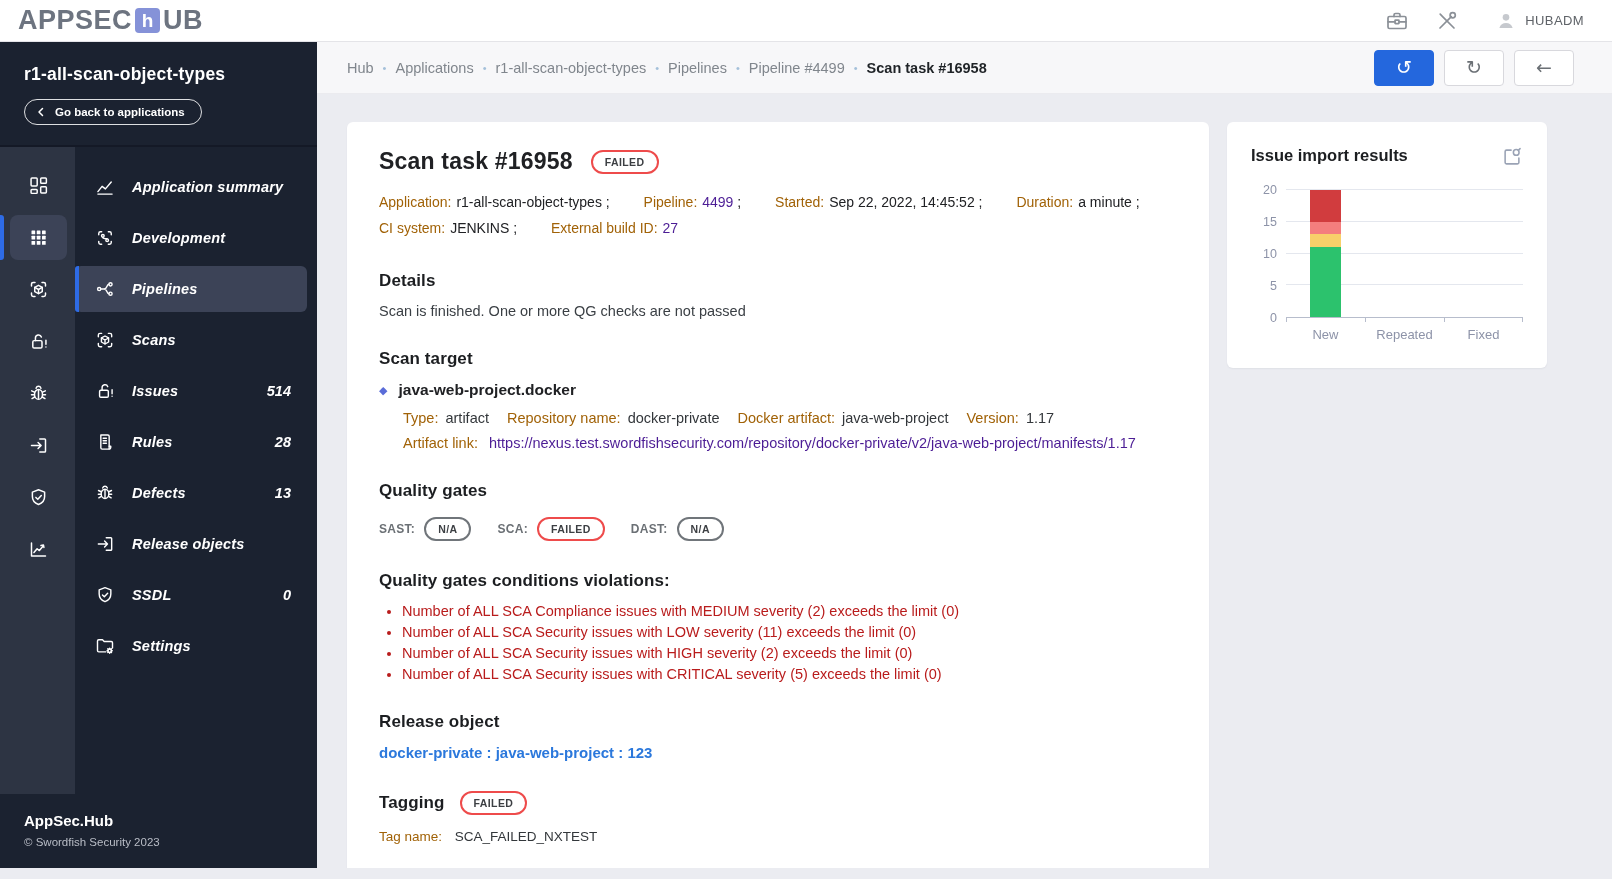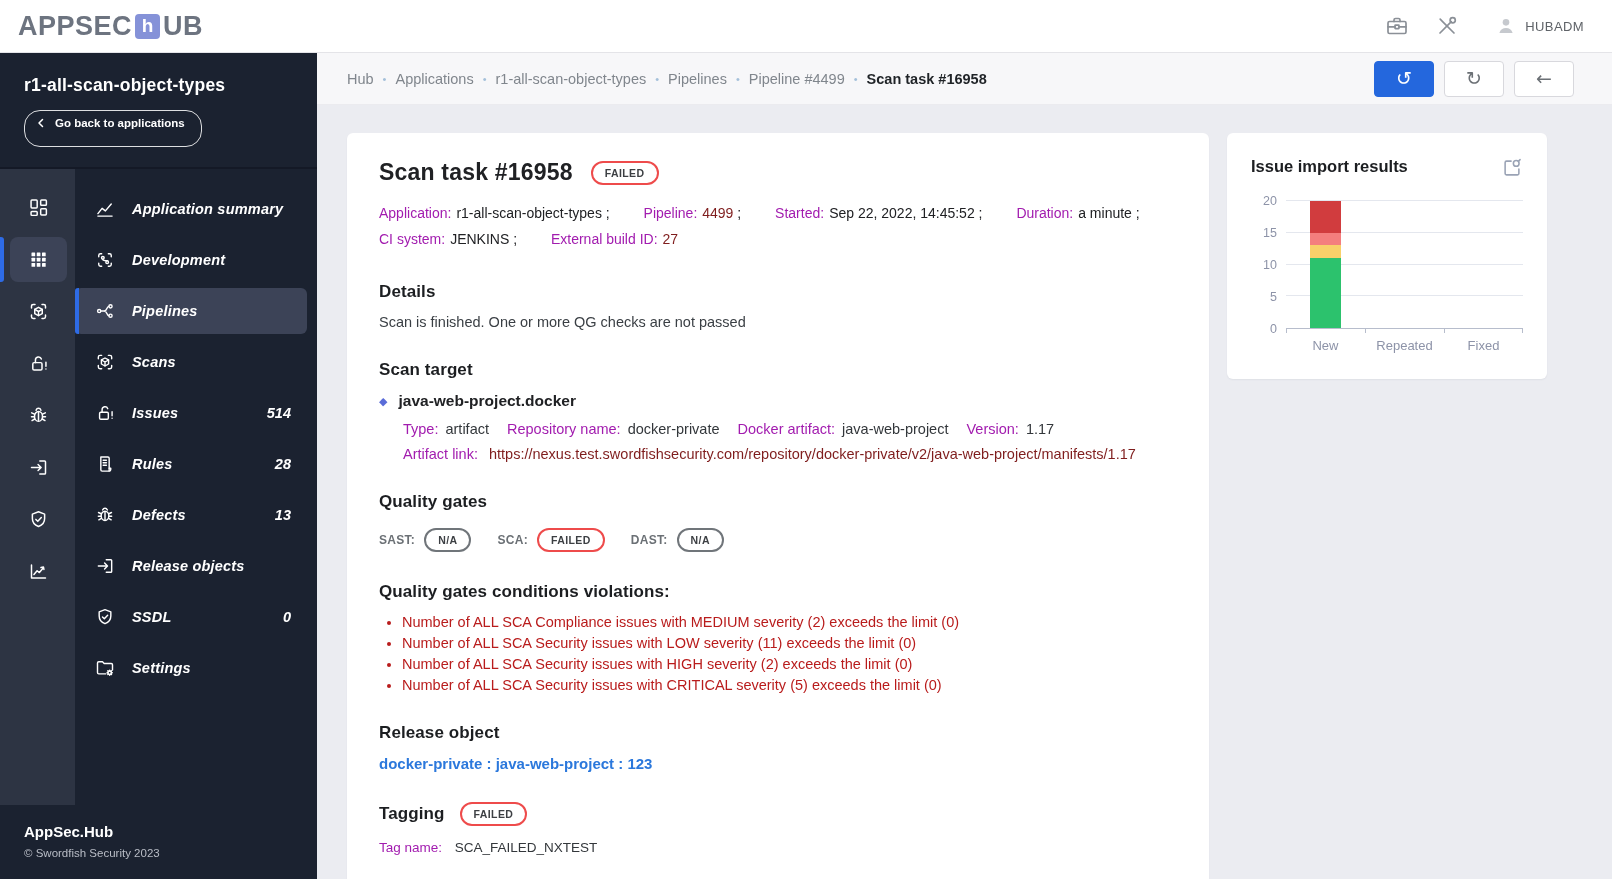--- a/index.html
+++ b/index.html
@@ -1,37 +1,37 @@
 <!DOCTYPE html>
 <html><head>
 <meta charset="utf-8">
 <style>
   * { margin:0; padding:0; box-sizing:border-box; }
   html,body { width:1612px; height:879px; overflow:hidden; background:#ebecf1; font-family:"Liberation Sans",sans-serif; }
 
   
-  .topbar { height:53px; background:#fff; border-bottom:1px solid #e4e4e8; display:flex; align-items:center; justify-content:space-between; padding:0 28px 0 18px; position:relative; z-index:5; }
+  .topbar { height:42px; background:#fff; border-bottom:1px solid #e4e4e8; display:flex; align-items:center; justify-content:space-between; padding:0 28px 0 18px; position:relative; z-index:5; }
   .logo { display:flex; align-items:center; gap:2px; }
   .logo-text { font-size:27px; font-weight:700; color:#6d7480; letter-spacing:.5px; transform:scaleY(1.05); }
   .logo-cube { width:25px; height:25px; background:#8592d8; border-radius:4px; color:#fff; font-weight:700; font-size:19px; display:flex; align-items:center; justify-content:center; margin:0 1px; }
   .top-actions { display:flex; align-items:center; gap:26px; }
   .top-icon { width:24px; height:24px; color:#8b9097; cursor:pointer; }
   .top-icon svg { width:100%; height:100%; }
   .userbox { display:flex; align-items:center; gap:8px; margin-left:10px; }
   .avatar { width:22px; height:22px; color:#c6c9ce; }
   .avatar svg { width:100%; height:100%; }
   .username { font-size:13px; color:#5f6368; letter-spacing:.4px; }
 
   .layout { display:flex; height:826px; }
 
   
   .sidebar { width:317px; background:#1b2230; color:#fff; display:flex; flex-direction:column; flex-shrink:0; }
   .sb-head { padding:22px 24px 20px; }
   .sb-title { font-size:17.5px; font-weight:700; letter-spacing:.2px; }
-  .backbtn { margin-top:14px; display:inline-flex; align-items:center; gap:8px; border:1px solid rgba(255,255,255,.85); border-radius:16px; padding:6px 16px 17px 10px; font-size:11.5px; font-weight:700; color:#fff; background:transparent; cursor:pointer; font-family:inherit; }
+  .backbtn { margin-top:14px; display:inline-flex; align-items:center; gap:8px; border:1px solid rgba(255,255,255,.85); border-radius:16px; padding:6px 16px 6px 10px; font-size:11.5px; font-weight:700; color:#fff; background:transparent; cursor:pointer; font-family:inherit; }
   .backbtn .chev { width:12px; height:12px; }
   .backbtn .chev svg { width:100%; height:100%; }
   .sb-body { flex:1; display:flex; border-top:2px solid #141926; overflow:hidden; }
   .rail { width:75px; background:#2d3443; padding-top:12px; flex-shrink:0; }
   .rail-row { position:relative; height:51px; margin:1px 0; }
   .rail-tile { position:absolute; left:10px; right:8px; top:3px; bottom:3px; border-radius:8px; display:flex; align-items:center; justify-content:center; cursor:pointer; color:#fff; }
   .rail-row.active .rail-tile { background:#3c4357; }
   .rail-row.active::before { content:""; position:absolute; left:0; top:3px; bottom:3px; width:4px; background:#2e6be5; border-radius:0 3px 3px 0; }
   .rail-tile .icon { width:21px; height:21px; }
   .menu { flex:1; padding:12px 10px 0 0;font-style:italic; }
@@ -62,22 +62,22 @@
 
   
   .card { background:#fff; border-radius:6px; box-shadow:0 1px 2px rgba(40,45,60,.06); }
   .main-card { flex:1; padding:26px 32px 40px; min-height:900px; }
   .h1row { display:flex; align-items:center; gap:18px; margin-bottom:14px; }
   h1 { font-size:23px; font-weight:700; color:#202124; letter-spacing:.2px; }
   .badge { display:inline-block; border:2px solid #ee4b4b; border-radius:13px; padding:4px 12px; font-size:10.5px; font-weight:700; color:#3c3f43; letter-spacing:.4px; background:#fff; }
   .badge.na { border-color:#70757a; }
   .metaline { font-size:14px; line-height:26px; color:#202124; }
   .metapair { margin-right:30px; white-space:nowrap; }
-  .mlabel { color:#a21caf; margin-right:5px; }
-  .link { color:#7f1d1d; text-decoration:none; cursor:pointer; }
+  .mlabel { color:#a16207; margin-right:5px; }
+  .link { color:#4c1d95; text-decoration:none; cursor:pointer; }
   h2 { font-size:17px; font-weight:700; color:#1c1e21; margin:30px 0 12px; letter-spacing:.1px; }
   .bodytext { font-size:14.5px; color:#3a3f44; }
   .target-name-row { display:flex; align-items:center; gap:11px; margin-bottom:11px; }
   .diamond { color:#5a6cd8; font-size:11px; }
   .target-name { font-size:15.5px; font-weight:700; color:#202124; }
   .target-meta { padding-left:24px; font-size:14.5px; color:#33373b; margin-bottom:9px; }
   .target-meta .mlabel { margin-right:7px; }
   .tm-gap { margin-right:14px; }
   .qg-row { display:flex; align-items:center; gap:26px; margin-top:16px; }
   .qg { display:flex; align-items:center; gap:9px; }

